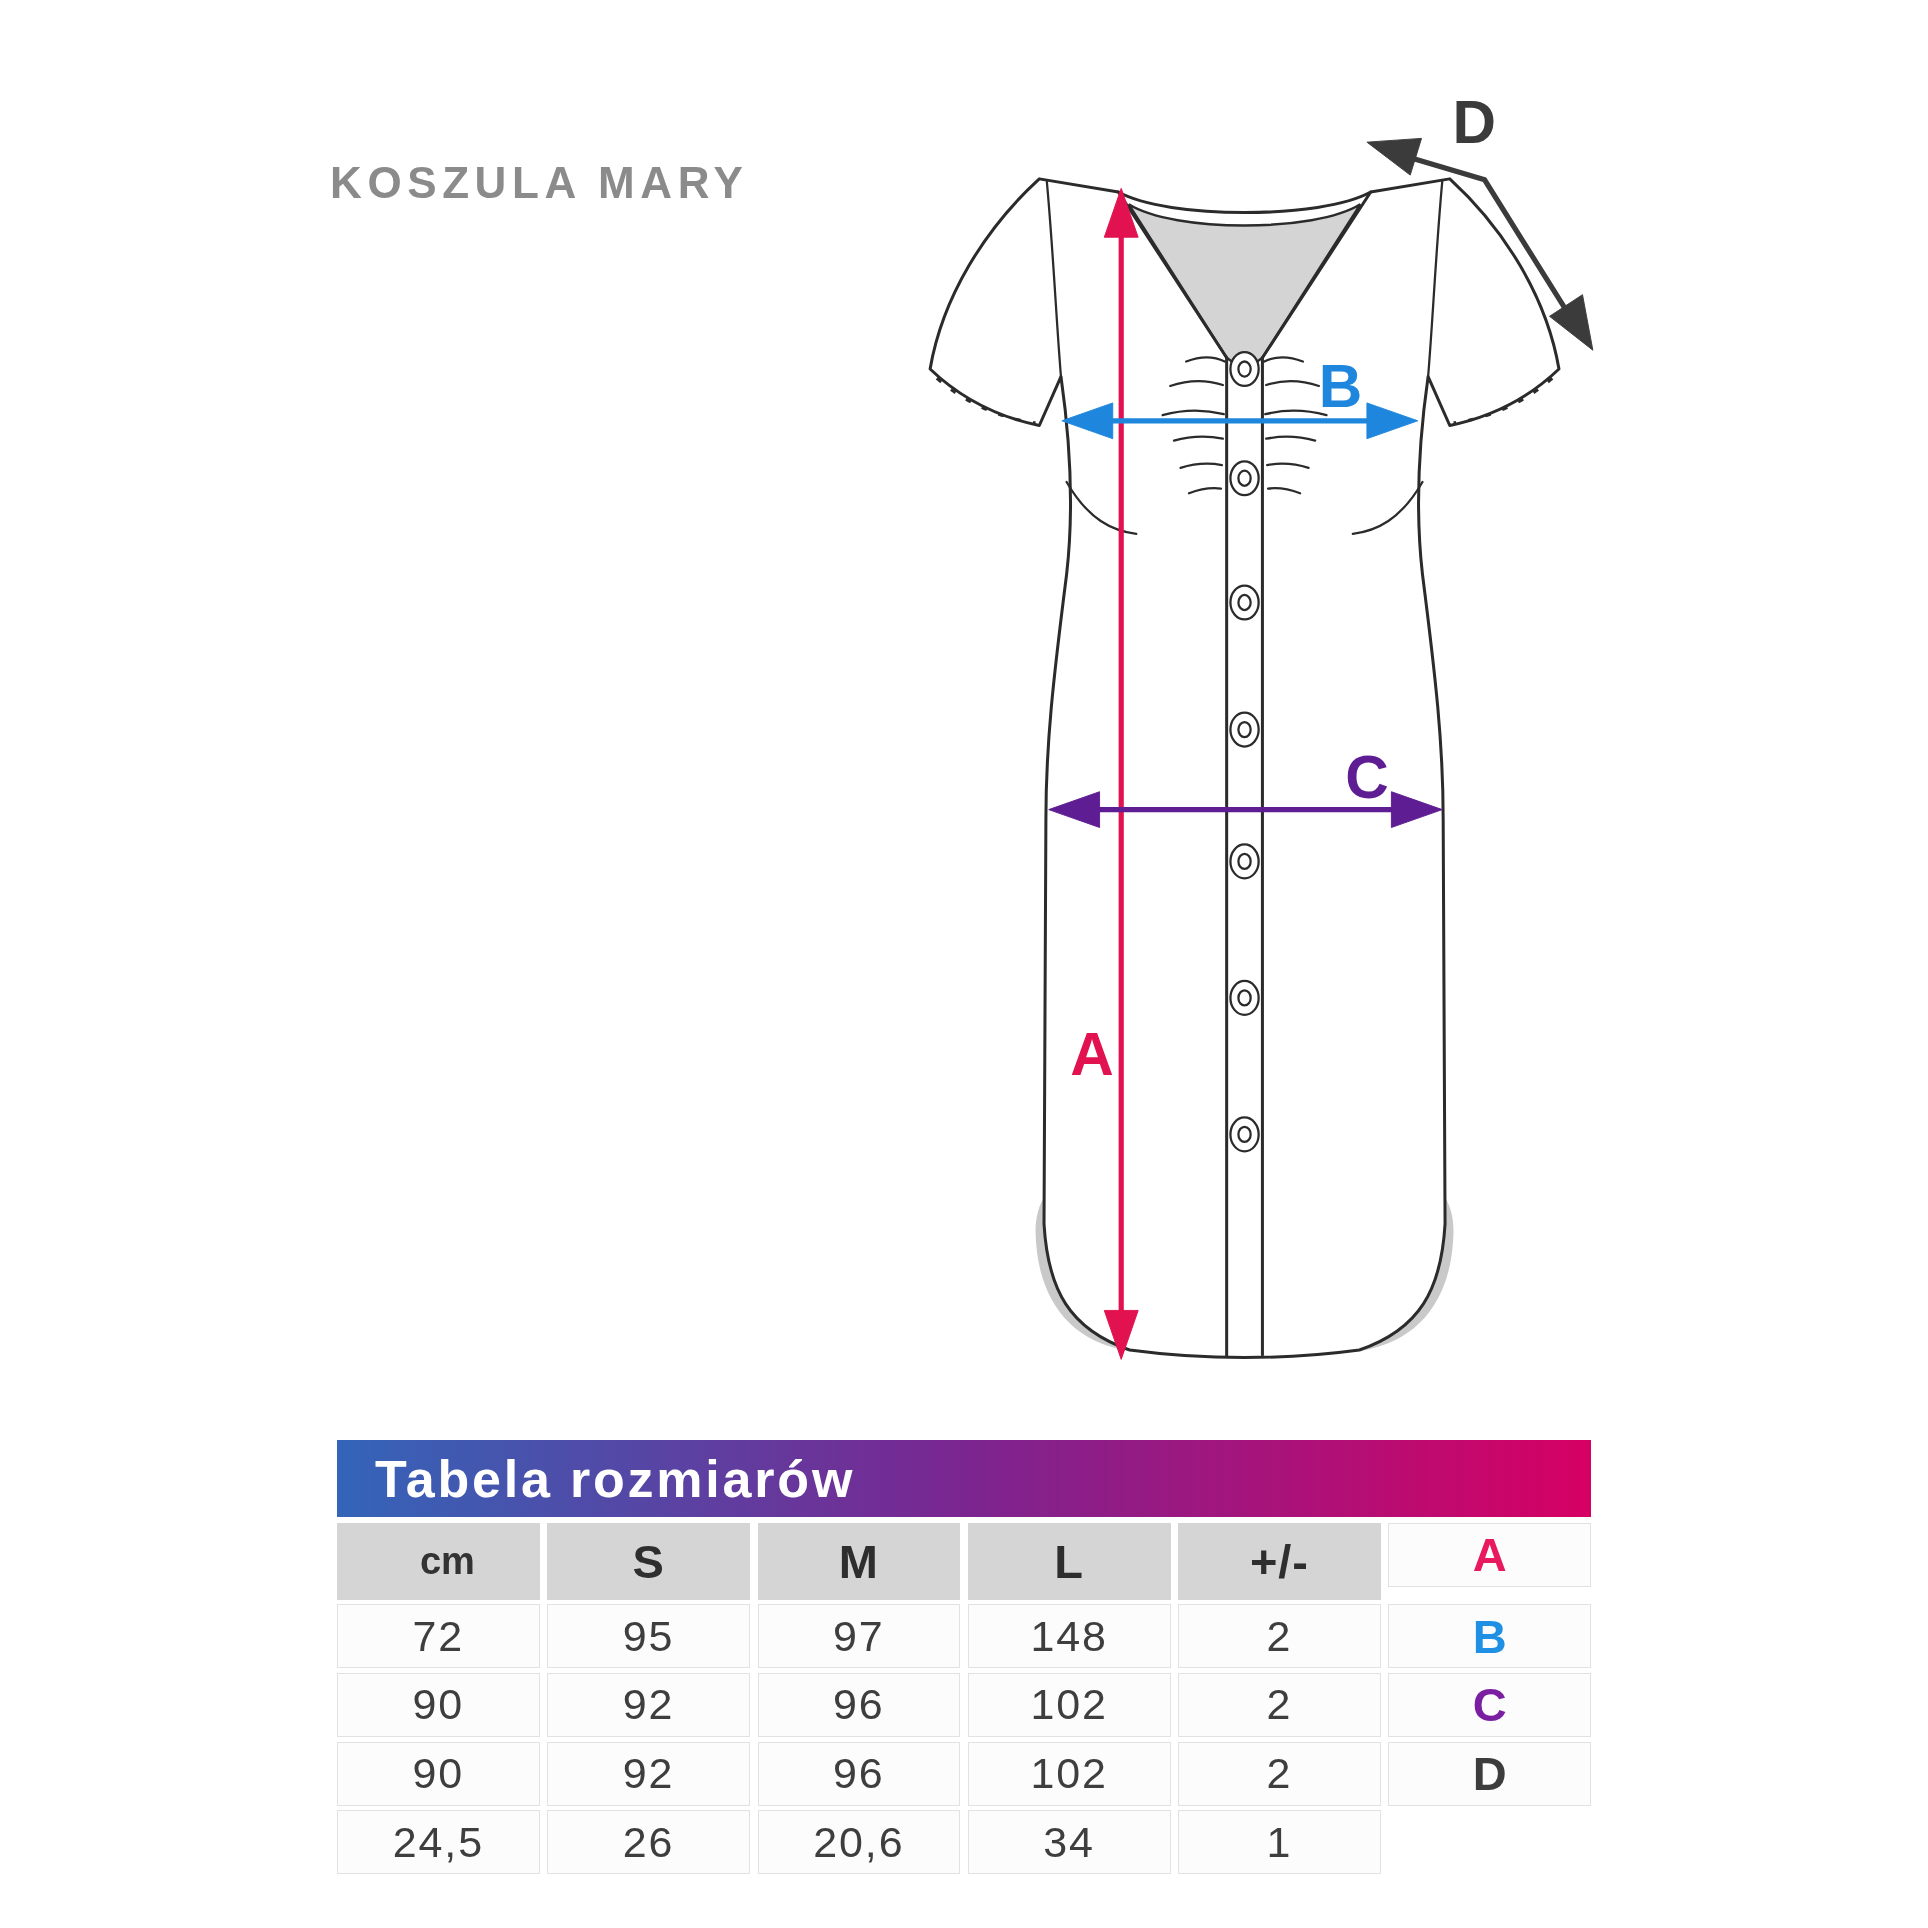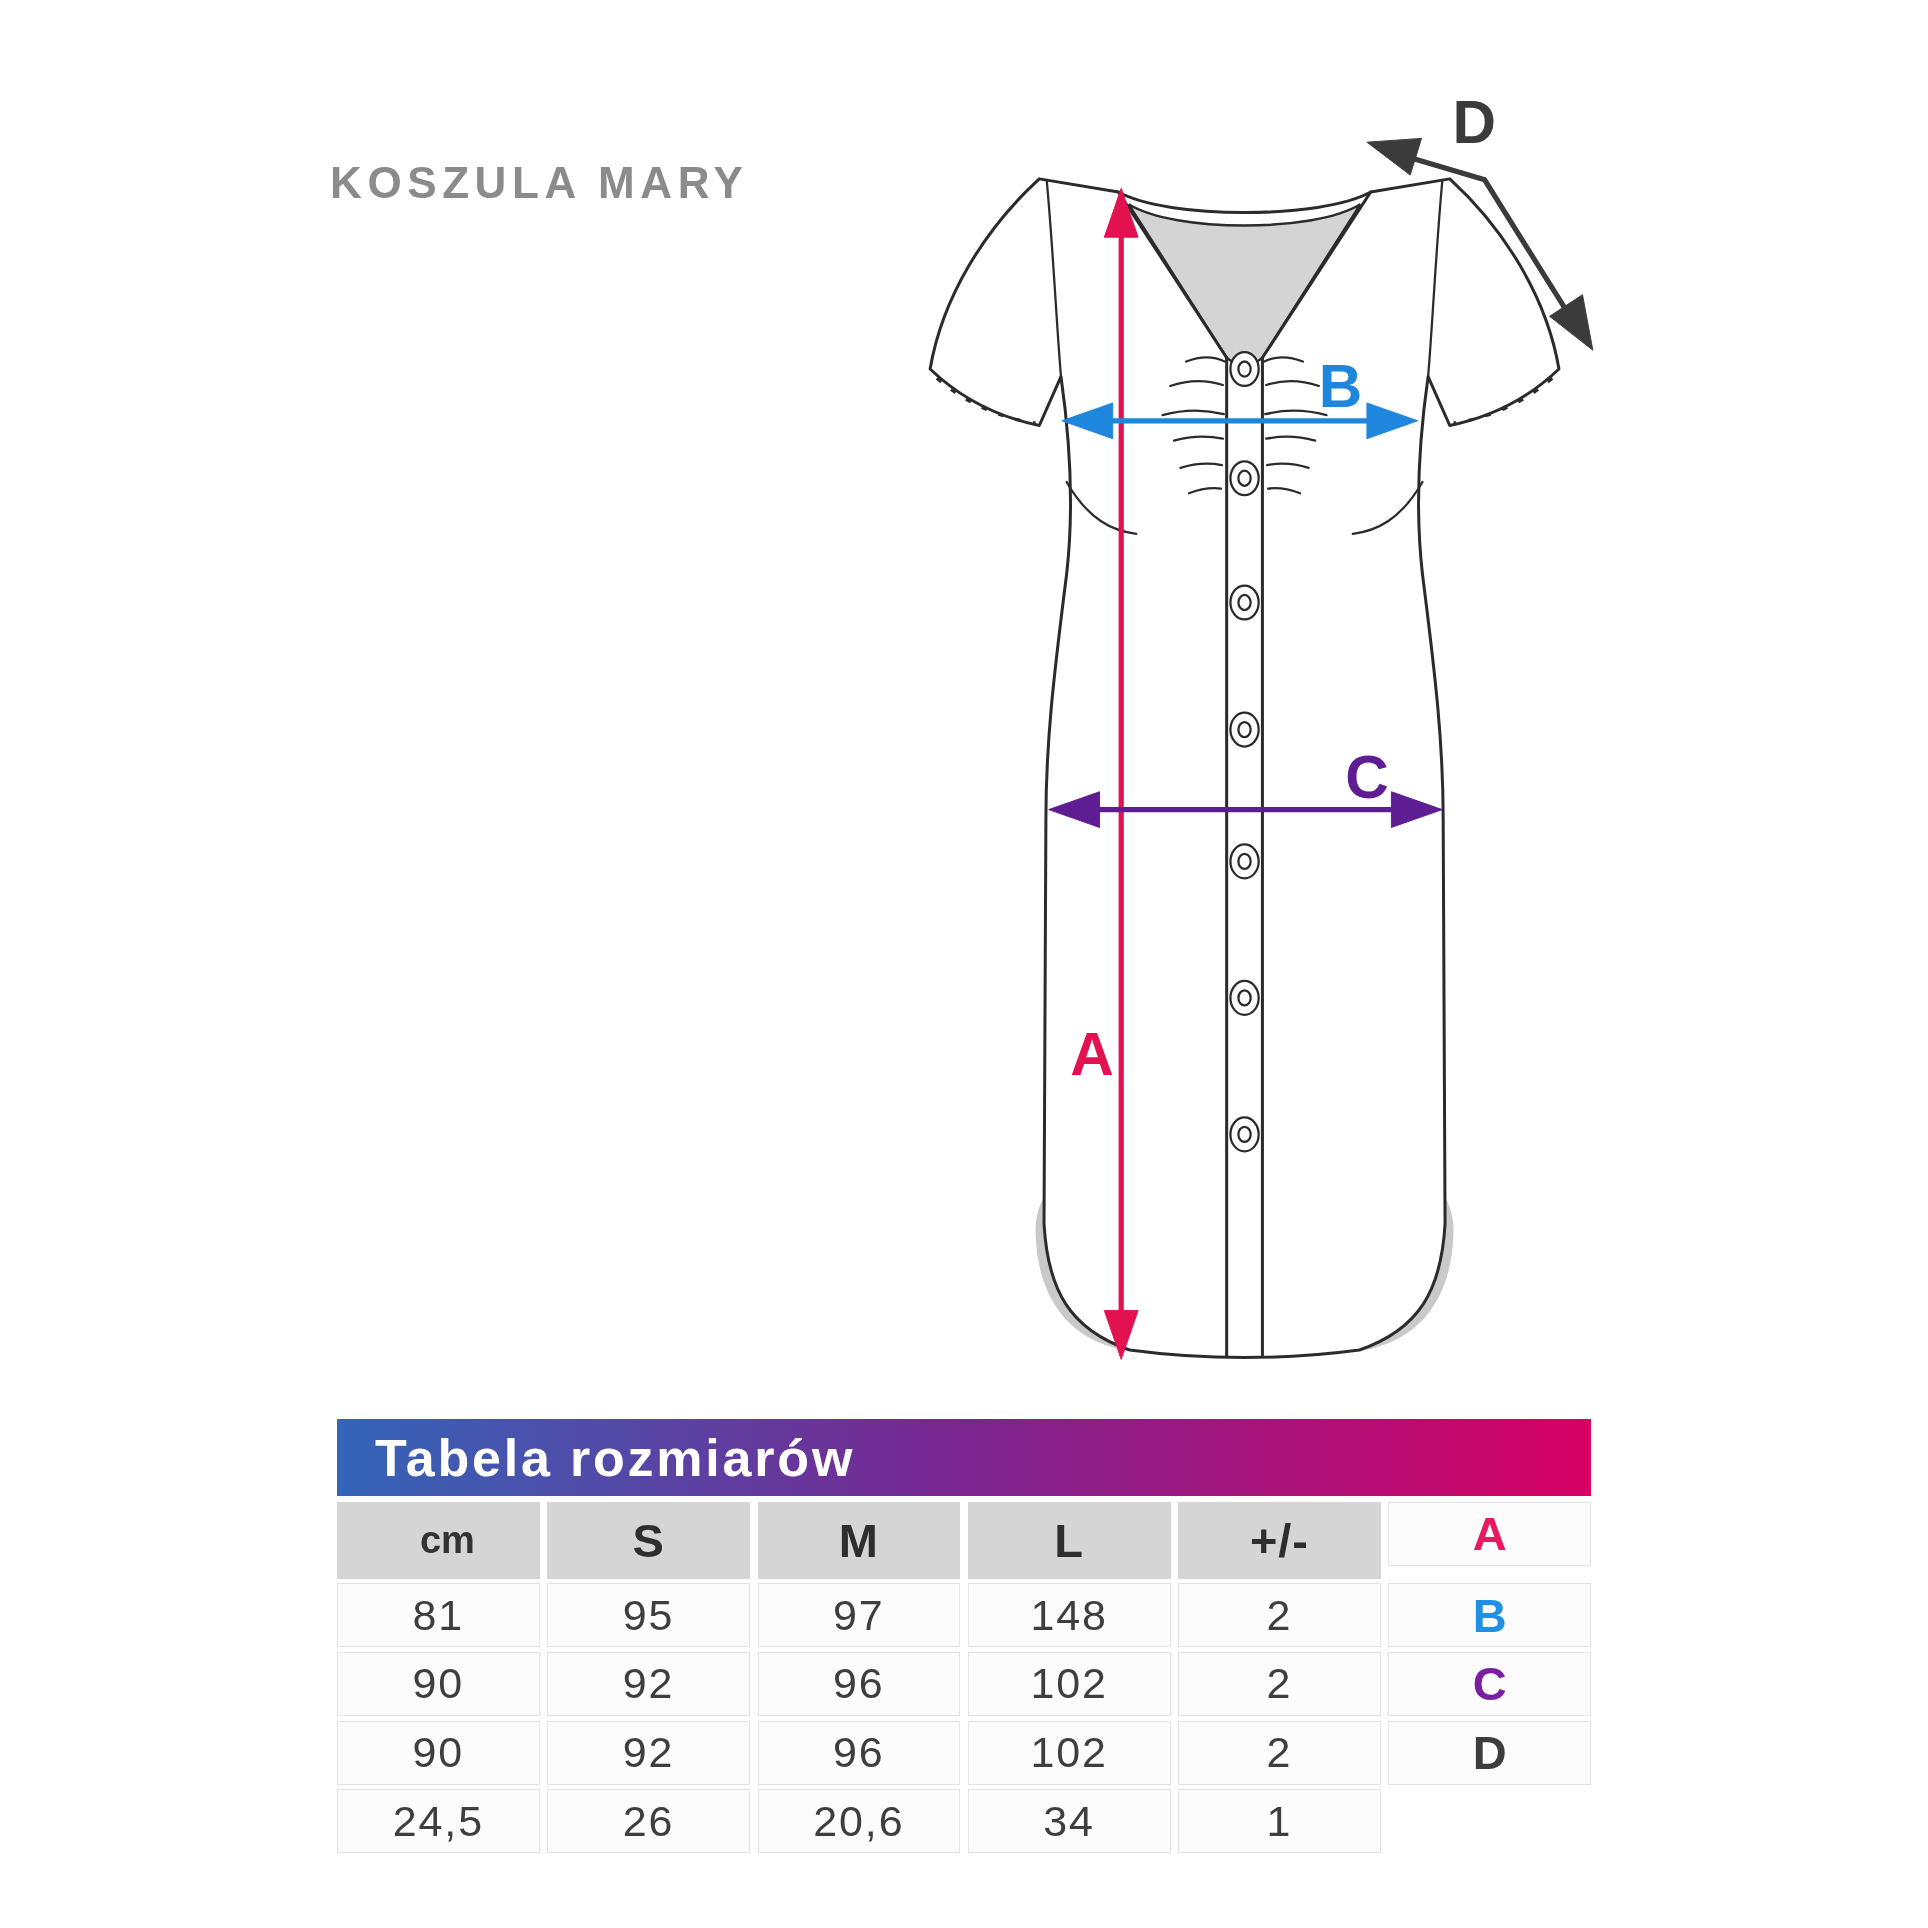--- a/index.html
+++ b/index.html
@@ -26,21 +26,21 @@
   .arrC{stroke:#5e1d92;fill:#5e1d92;}
   .arrD{stroke:#3b3b3b;fill:#3b3b3b;}
   .mline{stroke-width:5.5;fill:none;}
   .mlabel{font-family:"Liberation Sans",sans-serif;font-size:64px;font-weight:bold;stroke:none;text-anchor:middle;}
 
   .size-table{position:absolute;left:337px;top:1419px;width:1254px;}
   .table-banner{
     height:77px;box-sizing:border-box;padding-left:38px;
     background:linear-gradient(90deg,#3365b8 0%,#7b2590 50%,#d60063 100%);
     color:#ffffff;font-size:52px;font-weight:bold;letter-spacing:2.8px;
-    line-height:79px;white-space:nowrap;
+    line-height:79px;white-space:nowrap;margin-top:21px;
   }
   .table-grid{
     display:grid;grid-template-columns:repeat(6,1fr);
     column-gap:7.5px;row-gap:4.7px;margin-top:5.6px;background:#ffffff;
   }
   .hcell{
     background:#d5d5d5;height:77px;display:flex;align-items:center;justify-content:center;
     font-weight:bold;font-size:47px;color:#2e2e2e;letter-spacing:0.9px;
   }
   .hcell.cm-cell{font-size:38px;font-weight:600;color:#333333;letter-spacing:0;padding-left:18px;}
@@ -179,21 +179,21 @@
   <div class="table-banner">Tabela rozmiarów</div>
   <div class="table-grid">
 
     <div class="hcell cm-cell">cm</div>
     <div class="hcell">S</div>
     <div class="hcell">M</div>
     <div class="hcell">L</div>
     <div class="hcell">+/-</div>
 
     <div class="cell lcell" style="color: rgb(232, 25, 95);">A</div>
-    <div class="cell">81</div>
+    <div class="cell">72</div>
     <div class="cell">95</div>
     <div class="cell">97</div>
     <div class="cell">148</div>
     <div class="cell">2</div>
 
     <div class="cell lcell" style="color: rgb(32, 144, 228);">B</div>
     <div class="cell">90</div>
     <div class="cell">92</div>
     <div class="cell">96</div>
     <div class="cell">102</div>

